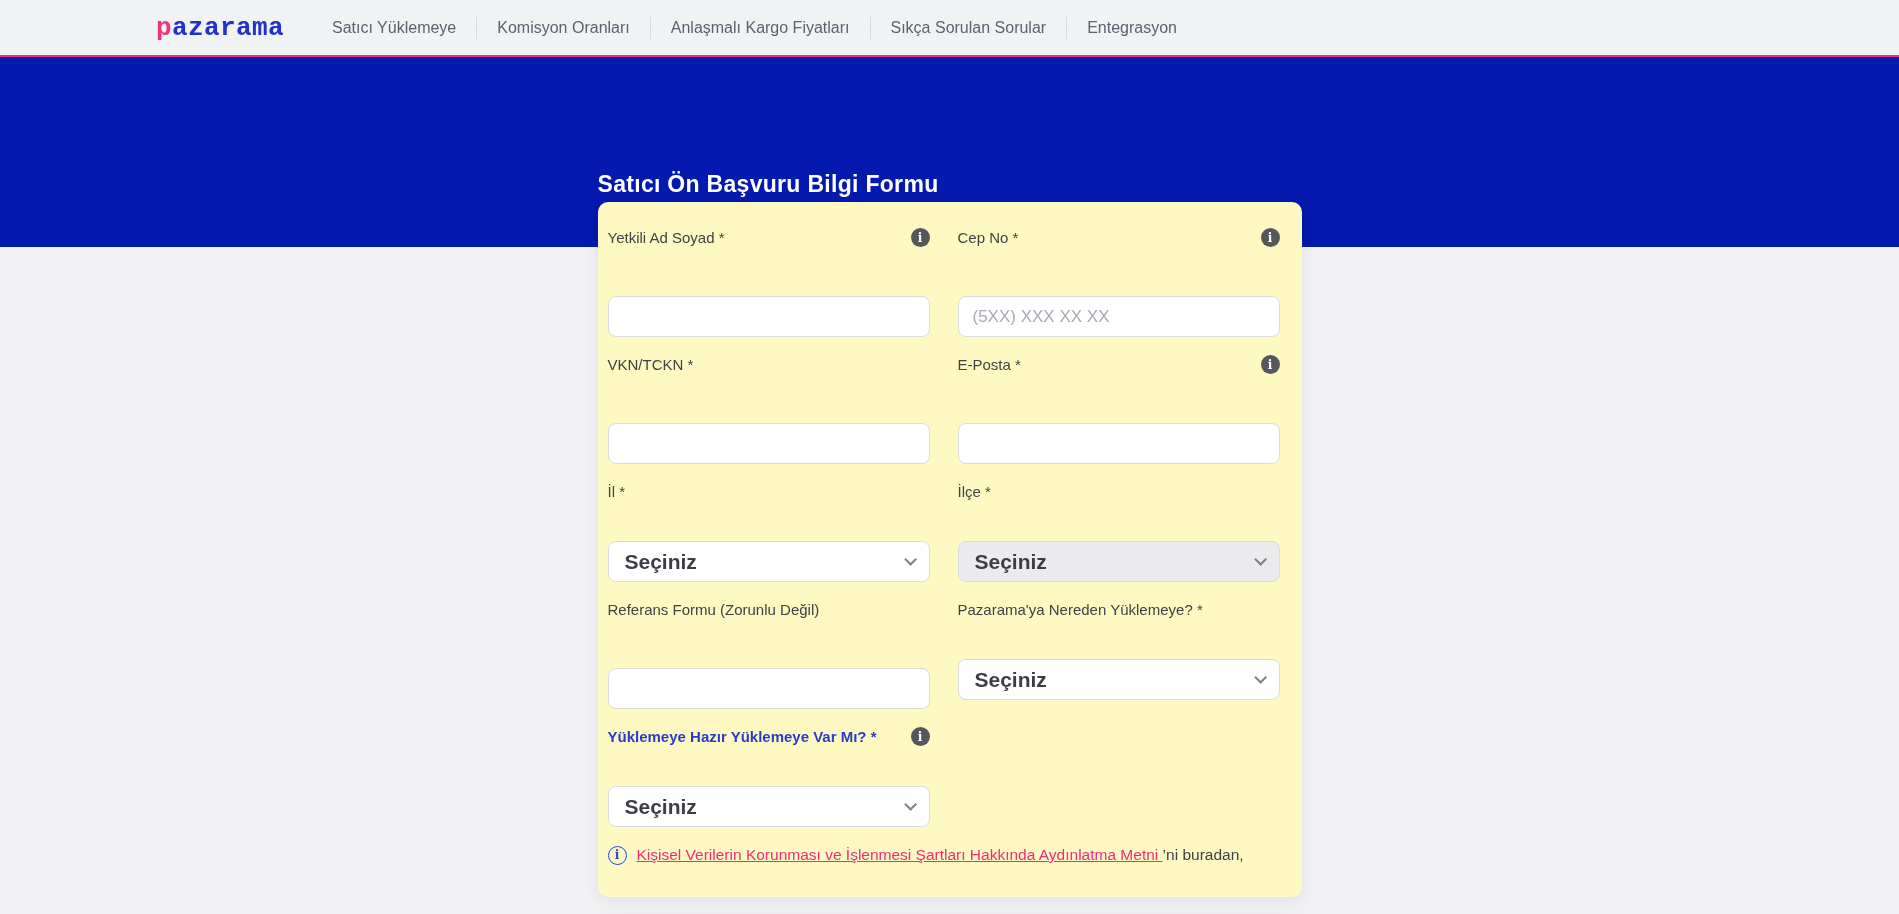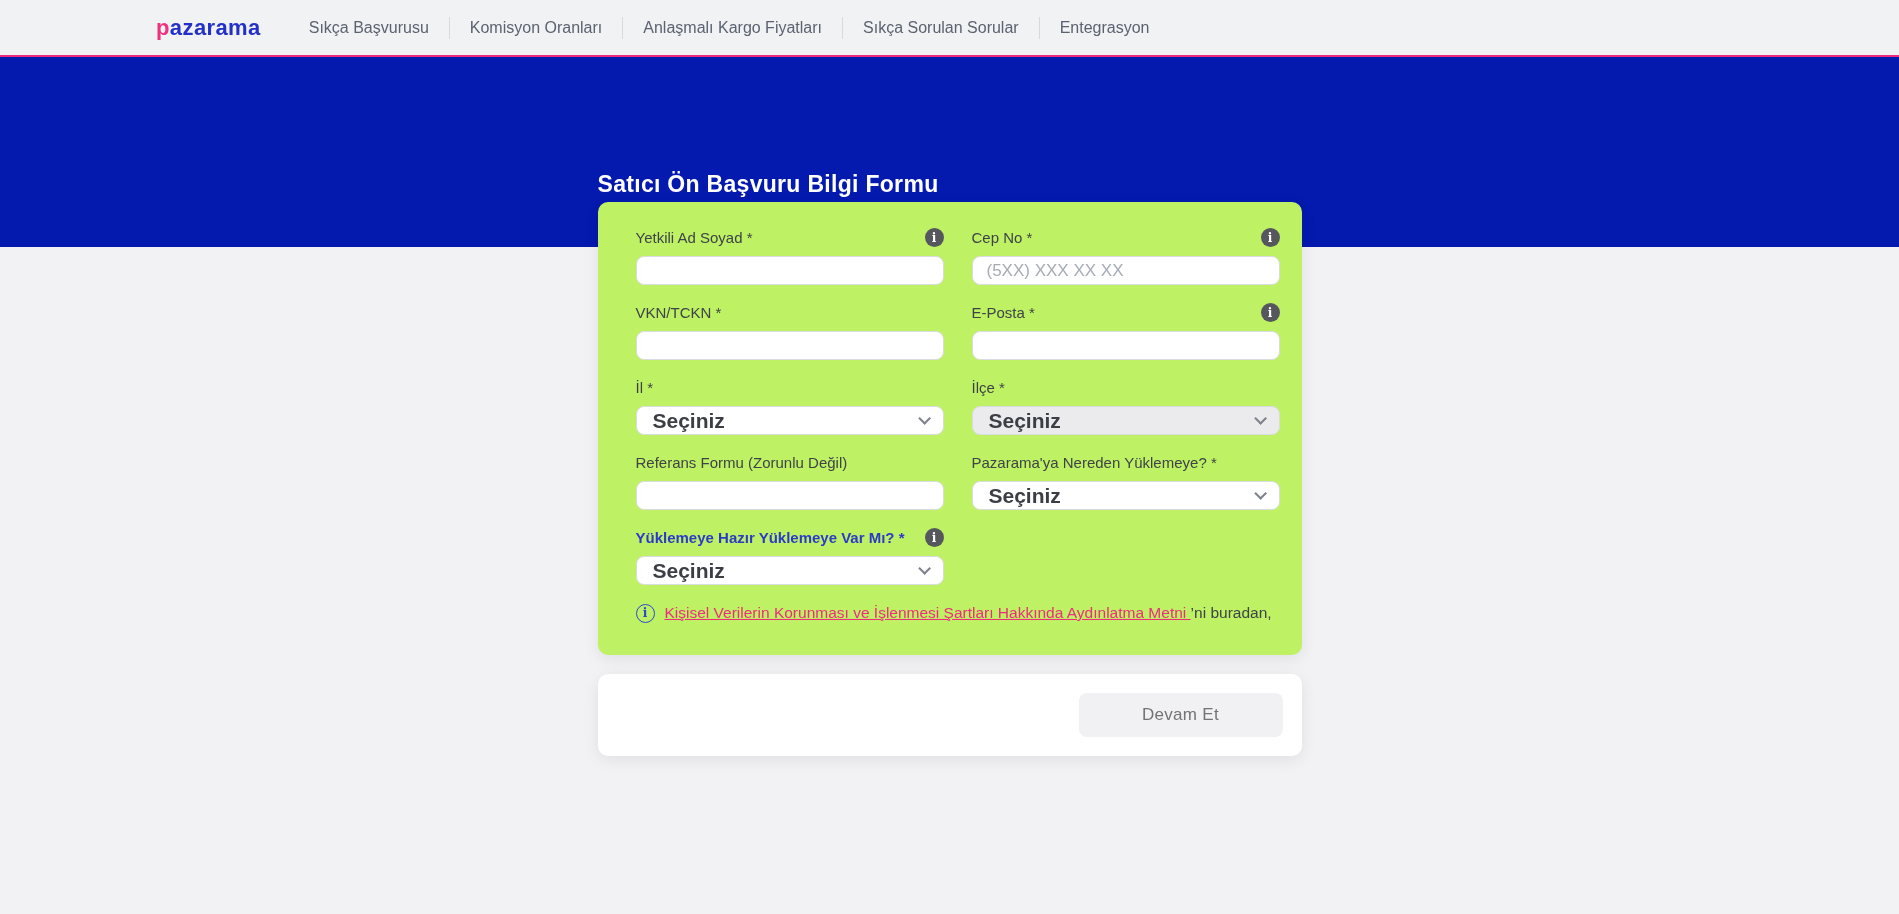--- a/index.html
+++ b/index.html
@@ -13,22 +13,22 @@
   
   .topnav {
     height:57px;
     background:#f1f2f4;
     border-bottom:2px solid #ee2a7c;
     display:flex;
     align-items:center;
     padding-left:156px;
   }
   .logo {
-    font-family:Liberation Sans, sans-serif;
-    font-size:22px;
+    font-family:Liberation Mono, monospace;
+    font-size:26px;
     font-weight:700;
     letter-spacing:0.4px;
     cursor:pointer;
     line-height:1;
   }
   .logo .lp { color:#f0327e; }
   .logo .lr { color:#2331c8; }
   .nav-items { display:flex; align-items:center; margin-left:28px; }
   .nav-item {
     padding:0 20px;
@@ -45,25 +45,25 @@
   .hero-title {
     color:#ffffff;
     font-size:23px;
     font-weight:700;
     letter-spacing:0.3px;
     padding-top:114px;
   }
 
   
   .form-card {
-    background:#bef264;
+    background:#fef9c3;
     border-radius:10px;
     box-shadow:0 4px 16px rgba(25,30,70,0.08);
     margin-top:-45px;
-    padding:26px 22px 30px 38px;
+    padding:26px 22px 30px 10px;
     position:relative;
   }
   .grid {
     display:grid;
     grid-template-columns:1fr 1fr;
     column-gap:28px;
     row-gap:18px;
   }
   .field {}
   .label-row {
@@ -81,25 +81,26 @@
     background:#55575d;
     color:#ffffff;
     font-size:12px;
     font-weight:700;
     font-family:"DejaVu Serif", serif;
     display:flex; align-items:center; justify-content:center;
     cursor:pointer;
     user-select:none;
   }
   .control {
-    height:29px;
+    height:41px;
     width:100%;
     border:1px solid #d9dbe1;
     border-radius:8px;
     background:#ffffff;
+    margin-top:40px;
   }
   input.control {
     padding:0 14px;
     font-size:17px;
     color:#3a3d44;
     outline:none;
     font-family:"Liberation Sans", sans-serif;
   }
   input.control::placeholder { color:#a6abb5; }
   .select {
@@ -165,21 +166,21 @@
   }
 </style>
 </head>
 <body>
 
 <header class="topnav">
   <div class="logo">
     <span class="lp">p</span><span class="lr">azarama</span>
   </div>
   <nav class="nav-items">
-    <div class="nav-item">Sıkça Başvurusu</div>
+    <div class="nav-item">Satıcı Yüklemeye</div>
     <div class="nav-sep"></div>
     <div class="nav-item">Komisyon Oranları</div>
     <div class="nav-sep"></div>
     <div class="nav-item">Anlaşmalı Kargo Fiyatları</div>
     <div class="nav-sep"></div>
     <div class="nav-item">Sıkça Sorulan Sorular</div>
     <div class="nav-sep"></div>
     <div class="nav-item">Entegrasyon</div>
   </nav>
 </header>

